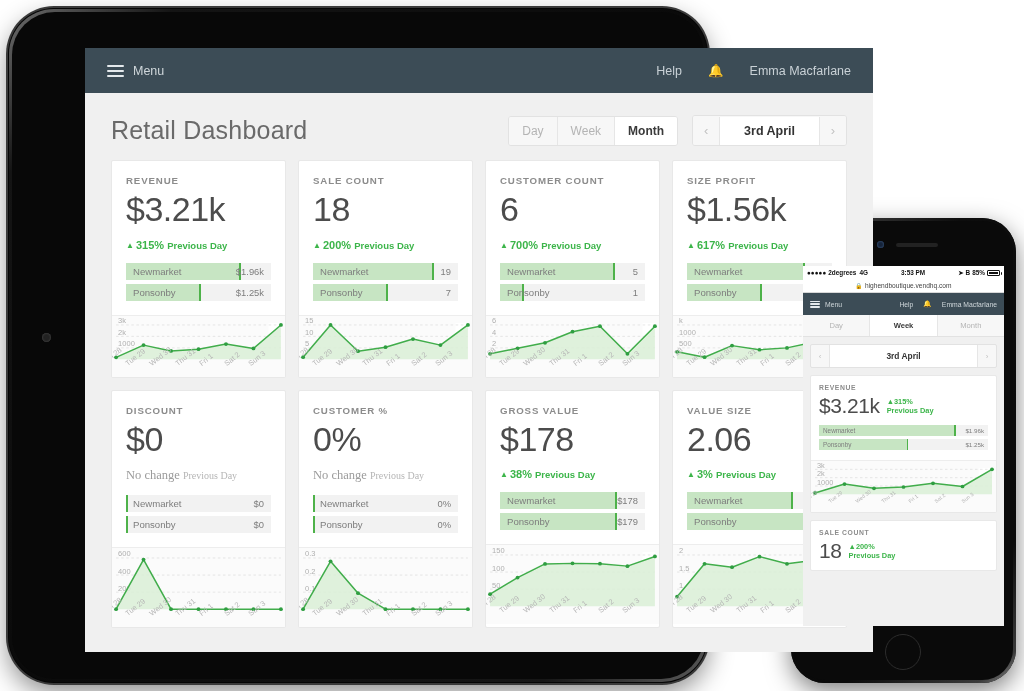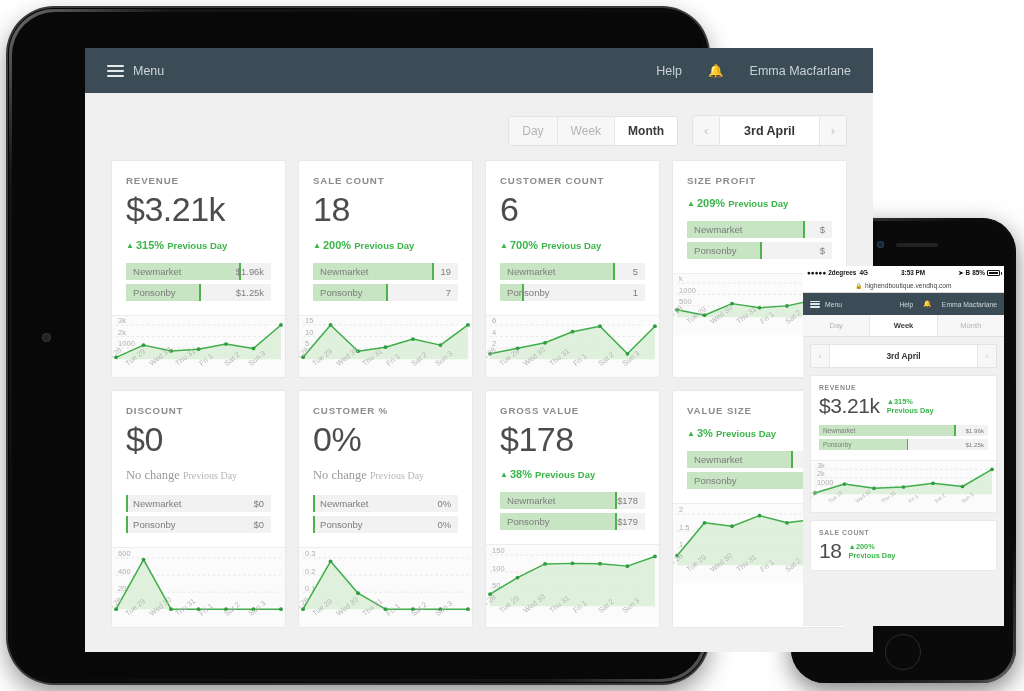--- a/index.html
+++ b/index.html
@@ -172,20 +172,21 @@
             <span></span>
         </span>
         <span>Menu</span>
         <span class="spacer"></span>
         <span class="tb-item">Help</span>
         <span class="tb-item bell">🔔</span>
         <span class="tb-item">Emma Macfarlane</span>
       </div>
 
       <div class="pagehead">
+        <div class="page-title">Retail Dashboard</div>
         <div class="spacer"></div>
         <div class="segmented">
           <div class="seg">Day</div>
           <div class="seg">Week</div>
           <div class="seg active">Month</div>
         </div>
         <div class="datenav">
           <div class="dn-arrow">‹</div>
           <div class="dn-label">3rd April</div>
           <div class="dn-arrow">›</div>
@@ -339,21 +340,22 @@
                 <span class="xlab">Thu 31</span>
                 <span class="xlab">Fri 1</span>
                 <span class="xlab">Sat 2</span>
                 <span class="xlab">Sun 3</span>
               </div>
     </div>
           </div>
           <div class="card">
     <div class="card-body">
       <div class="card-label">SIZE PROFIT</div>
-      <div class="card-delta "><span class="arrow">▲</span><span>209%</span> <span class="sub">Previous Day</span></div>
+      <div class="card-value">$1.56k</div>
+      <div class="card-delta "><span class="arrow">▲</span><span>617%</span> <span class="sub">Previous Day</span></div>
       <div class="outlets">
     <div class="outlet">
       <span class="fill" style="width:80%"></span>
       <span class="tick" style="left:80%"></span>
       <span class="nm">Newmarket</span>
       <span class="vl">$</span>
     </div>
     <div class="outlet">
       <span class="fill" style="width:50%"></span>
       <span class="tick" style="left:50%"></span>
@@ -536,20 +538,21 @@
                 <span class="xlab">Thu 31</span>
                 <span class="xlab">Fri 1</span>
                 <span class="xlab">Sat 2</span>
                 <span class="xlab">Sun 3</span>
               </div>
     </div>
           </div>
           <div class="card row2">
     <div class="card-body">
       <div class="card-label">VALUE SIZE</div>
+      <div class="card-value">2.06</div>
       <div class="card-delta "><span class="arrow">▲</span><span>3%</span> <span class="sub">Previous Day</span></div>
       <div class="outlets">
     <div class="outlet">
       <span class="fill" style="width:72%"></span>
       <span class="tick" style="left:72%"></span>
       <span class="nm">Newmarket</span>
       <span class="vl">1</span>
     </div>
     <div class="outlet">
       <span class="fill" style="width:82%"></span>

